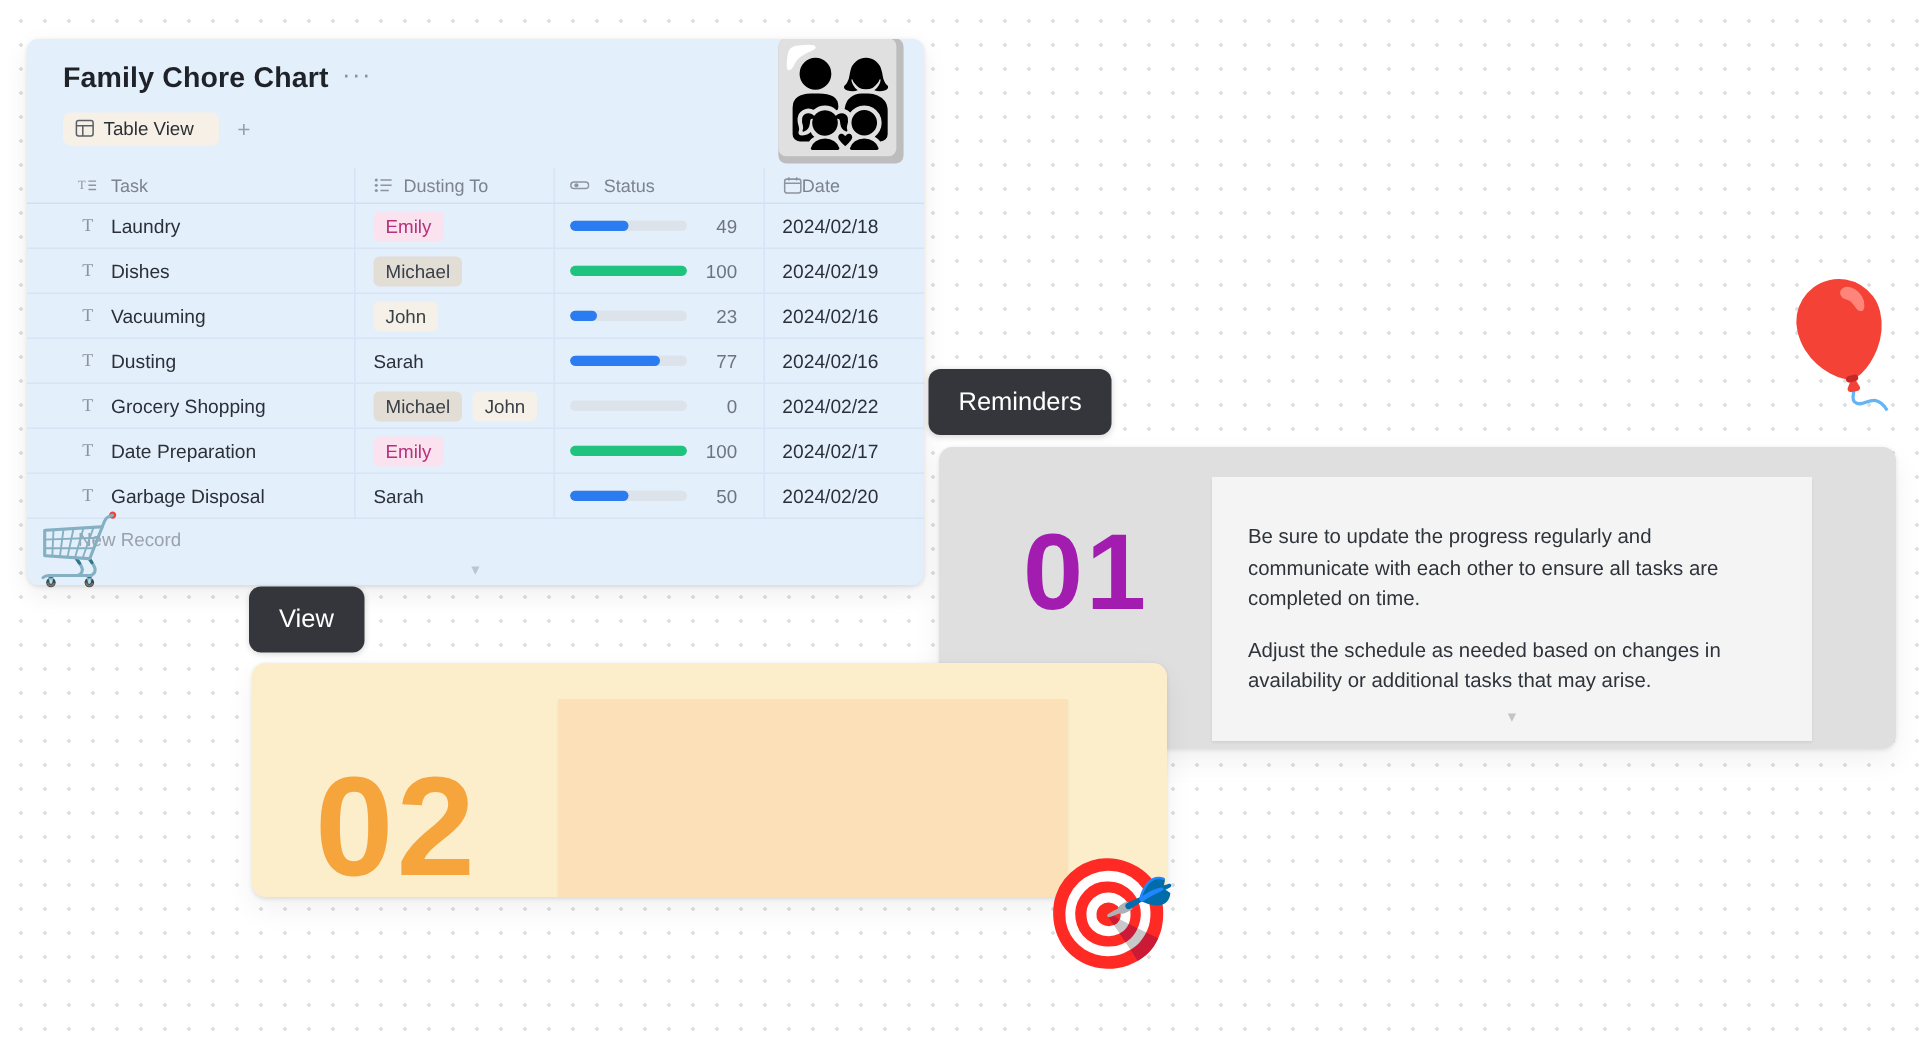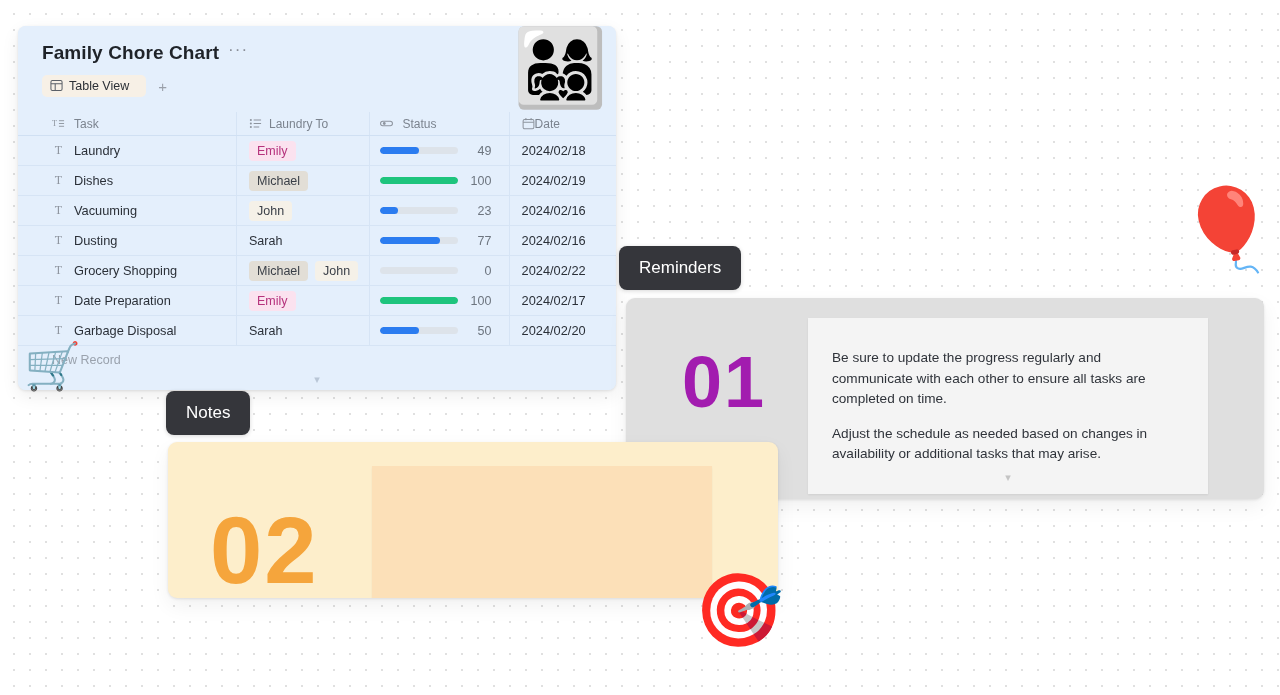--- a/index.html
+++ b/index.html
@@ -248,21 +248,21 @@
           </div>
           <div class="cell c-assign">
             <svg class="ico" viewBox="0 0 14 14">
               <circle cx="2" cy="3.2" r="1.1" fill="#8d949e"></circle>
                 <line x1="5" y1="3.2" x2="13" y2="3.2" stroke="#8d949e" stroke-width="1.1"></line>
               <circle cx="2" cy="7" r="1.1" fill="#8d949e"></circle>
                 <line x1="5" y1="7" x2="13" y2="7" stroke="#8d949e" stroke-width="1.1"></line>
               <circle cx="2" cy="10.8" r="1.1" fill="#8d949e"></circle>
                 <line x1="5" y1="10.8" x2="11" y2="10.8" stroke="#8d949e" stroke-width="1.1"></line>
             </svg>
-            <span class="hdr-txt">Laundry To</span>
+            <span class="hdr-txt">Dusting To</span>
           </div>
           <div class="cell c-status">
             <svg class="ico" viewBox="0 0 14 14">
               <rect x="0.6" y="4.6" width="12.8" height="4.8" rx="2.4" fill="none" stroke="#8d949e" stroke-width="1.1"></rect>
               <circle cx="4.6" cy="7" r="1.5" fill="#8d949e"></circle>
             </svg>
             <span class="hdr-txt">Status</span>
           </div>
           <div class="cell c-date">
             <svg class="ico" viewBox="0 0 14 14">
@@ -416,21 +416,21 @@
 
   <div id="reminders-card">
     <div id="reminders-num">01</div>
     <div id="reminders-panel">
       <div class="rem-p">Be sure to update the progress regularly and communicate with each other to ensure all tasks are completed on time.</div>
       <div class="rem-p">Adjust the schedule as needed based on changes in availability or additional tasks that may arise.</div>
       <div class="panel-chevron">▾</div>
     </div>
   </div>
 
-  <div class="sect-badge" id="badge-notes">Notes</div>
+  <div class="sect-badge" id="badge-notes">View</div>
 
   <div id="notes-card">
     <div id="notes-num">02</div>
     <div id="notes-panel">
       <div class="panel-chevron">▾</div>
     </div>
   </div>
 
   <div class="float-emoji" id="emoji-balloon">🎈</div>
   <div class="float-emoji" id="emoji-cart">🛒</div>

